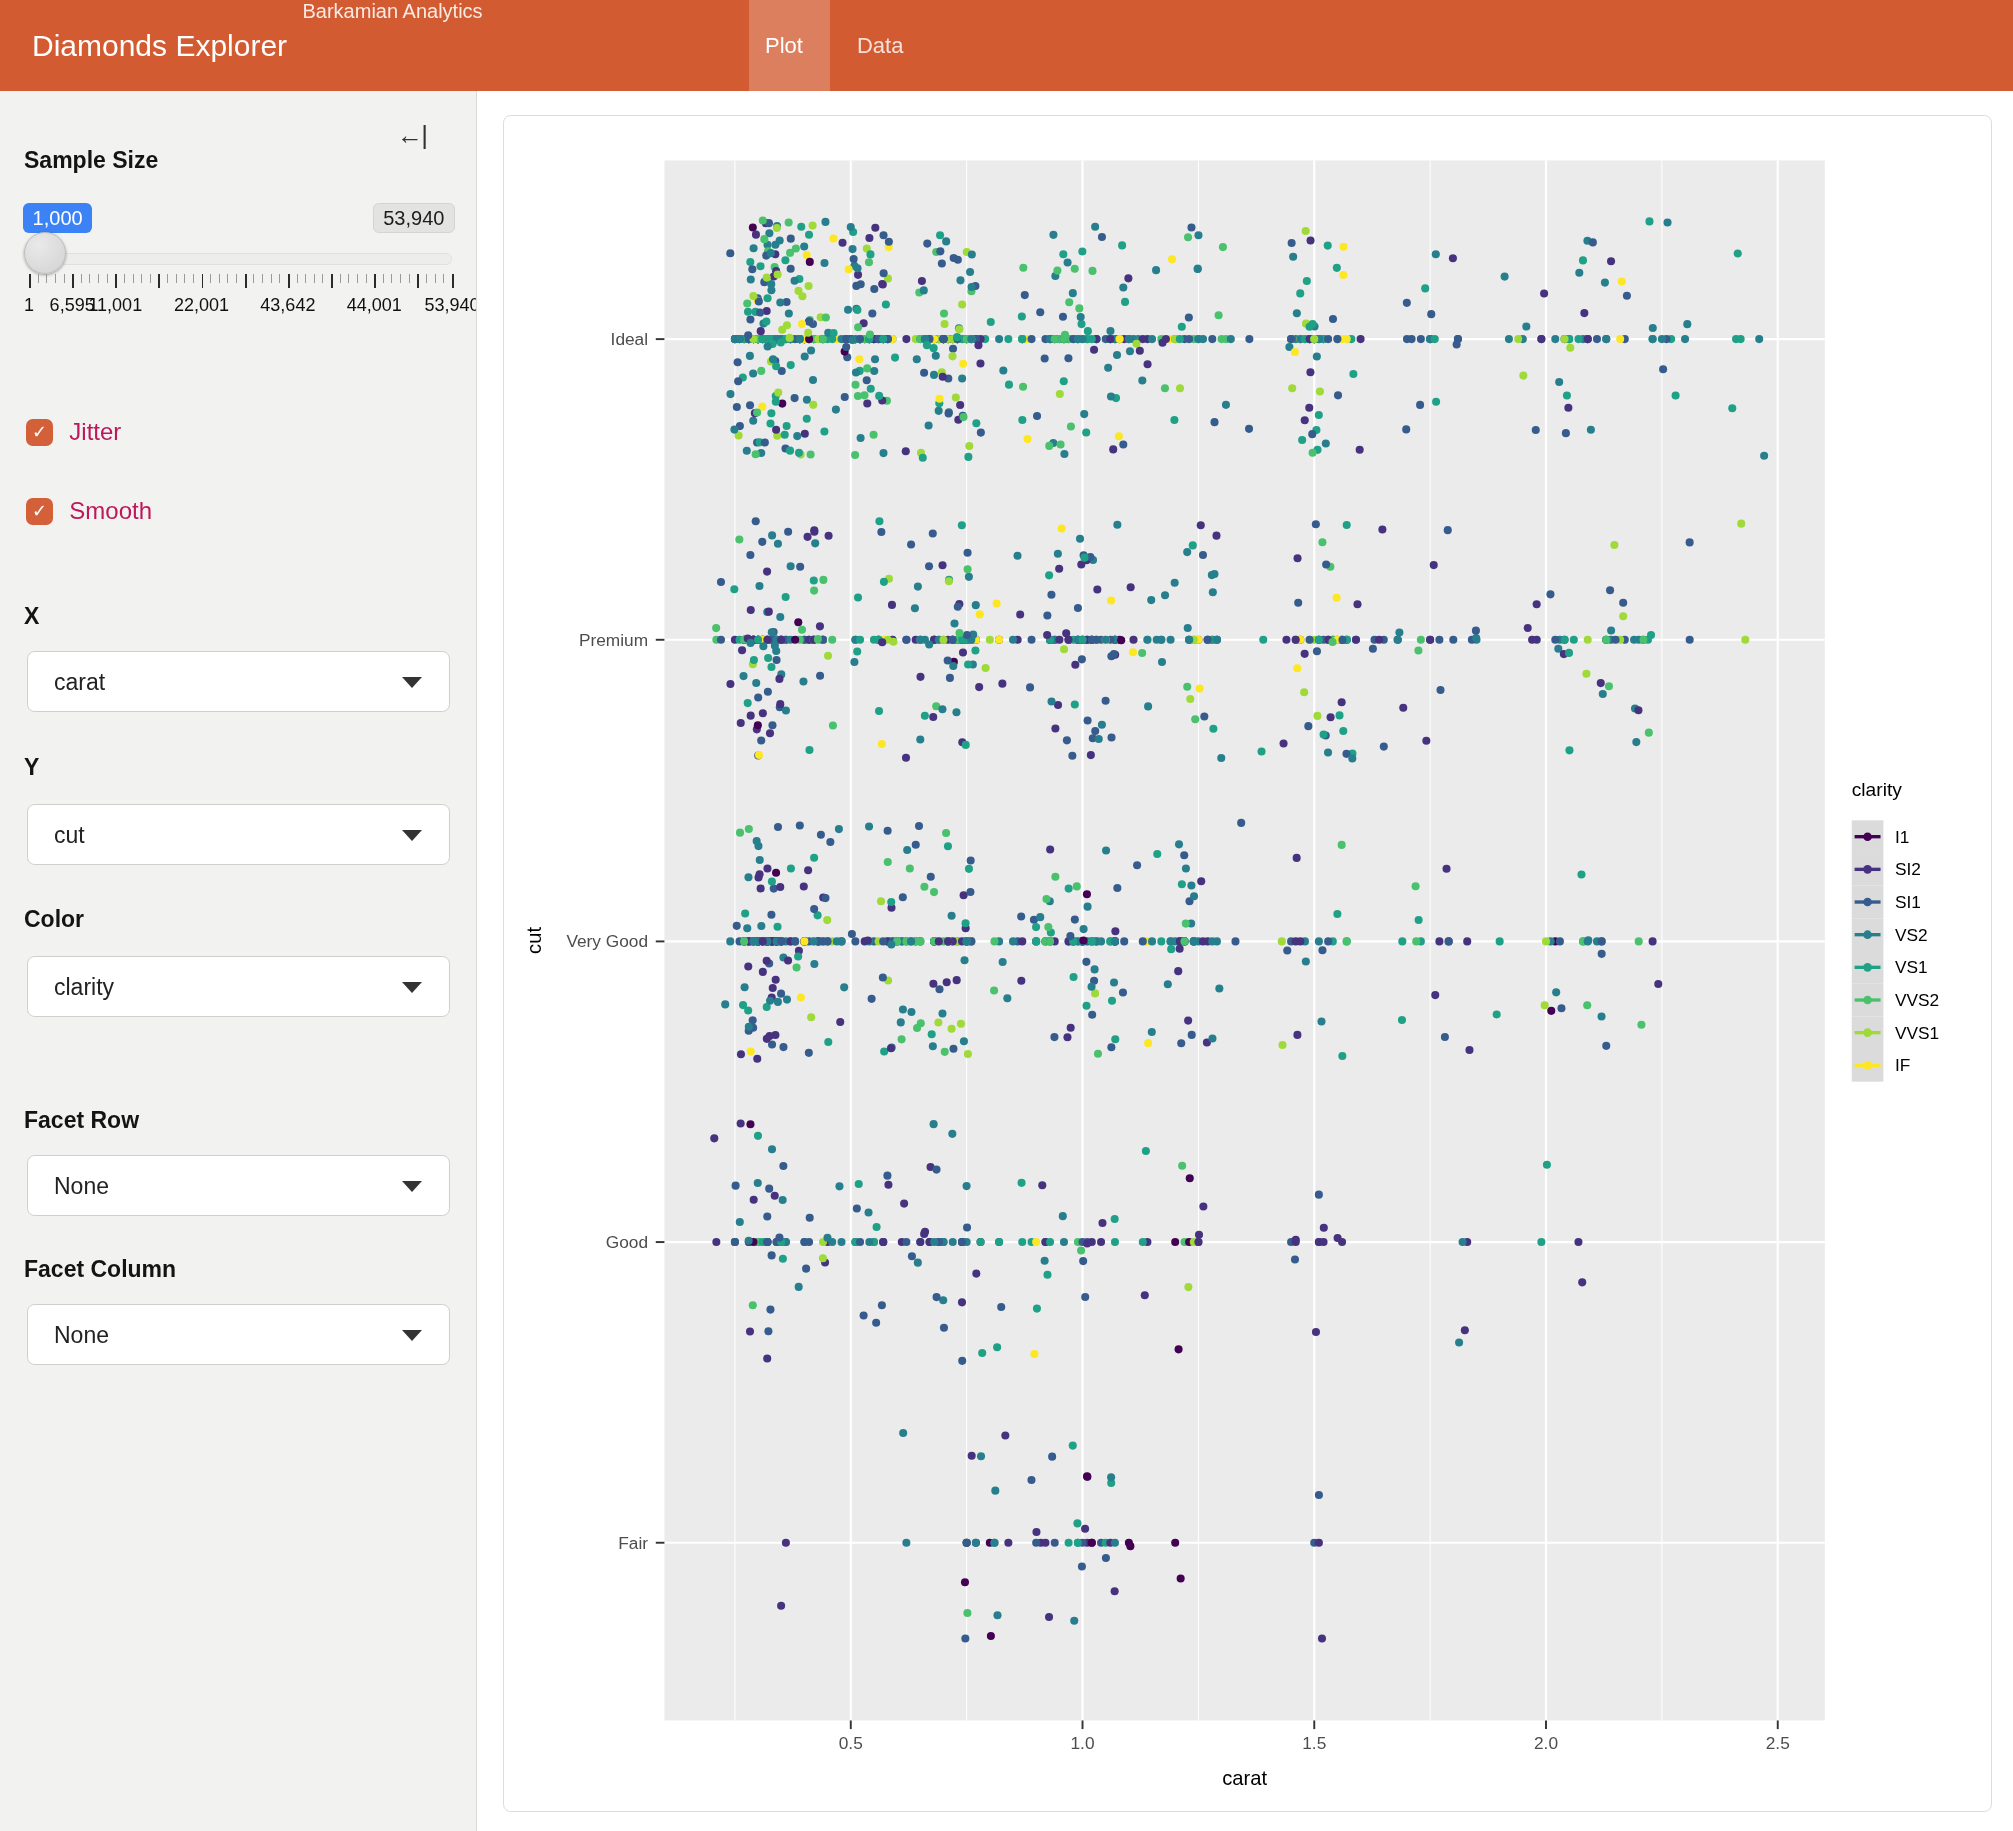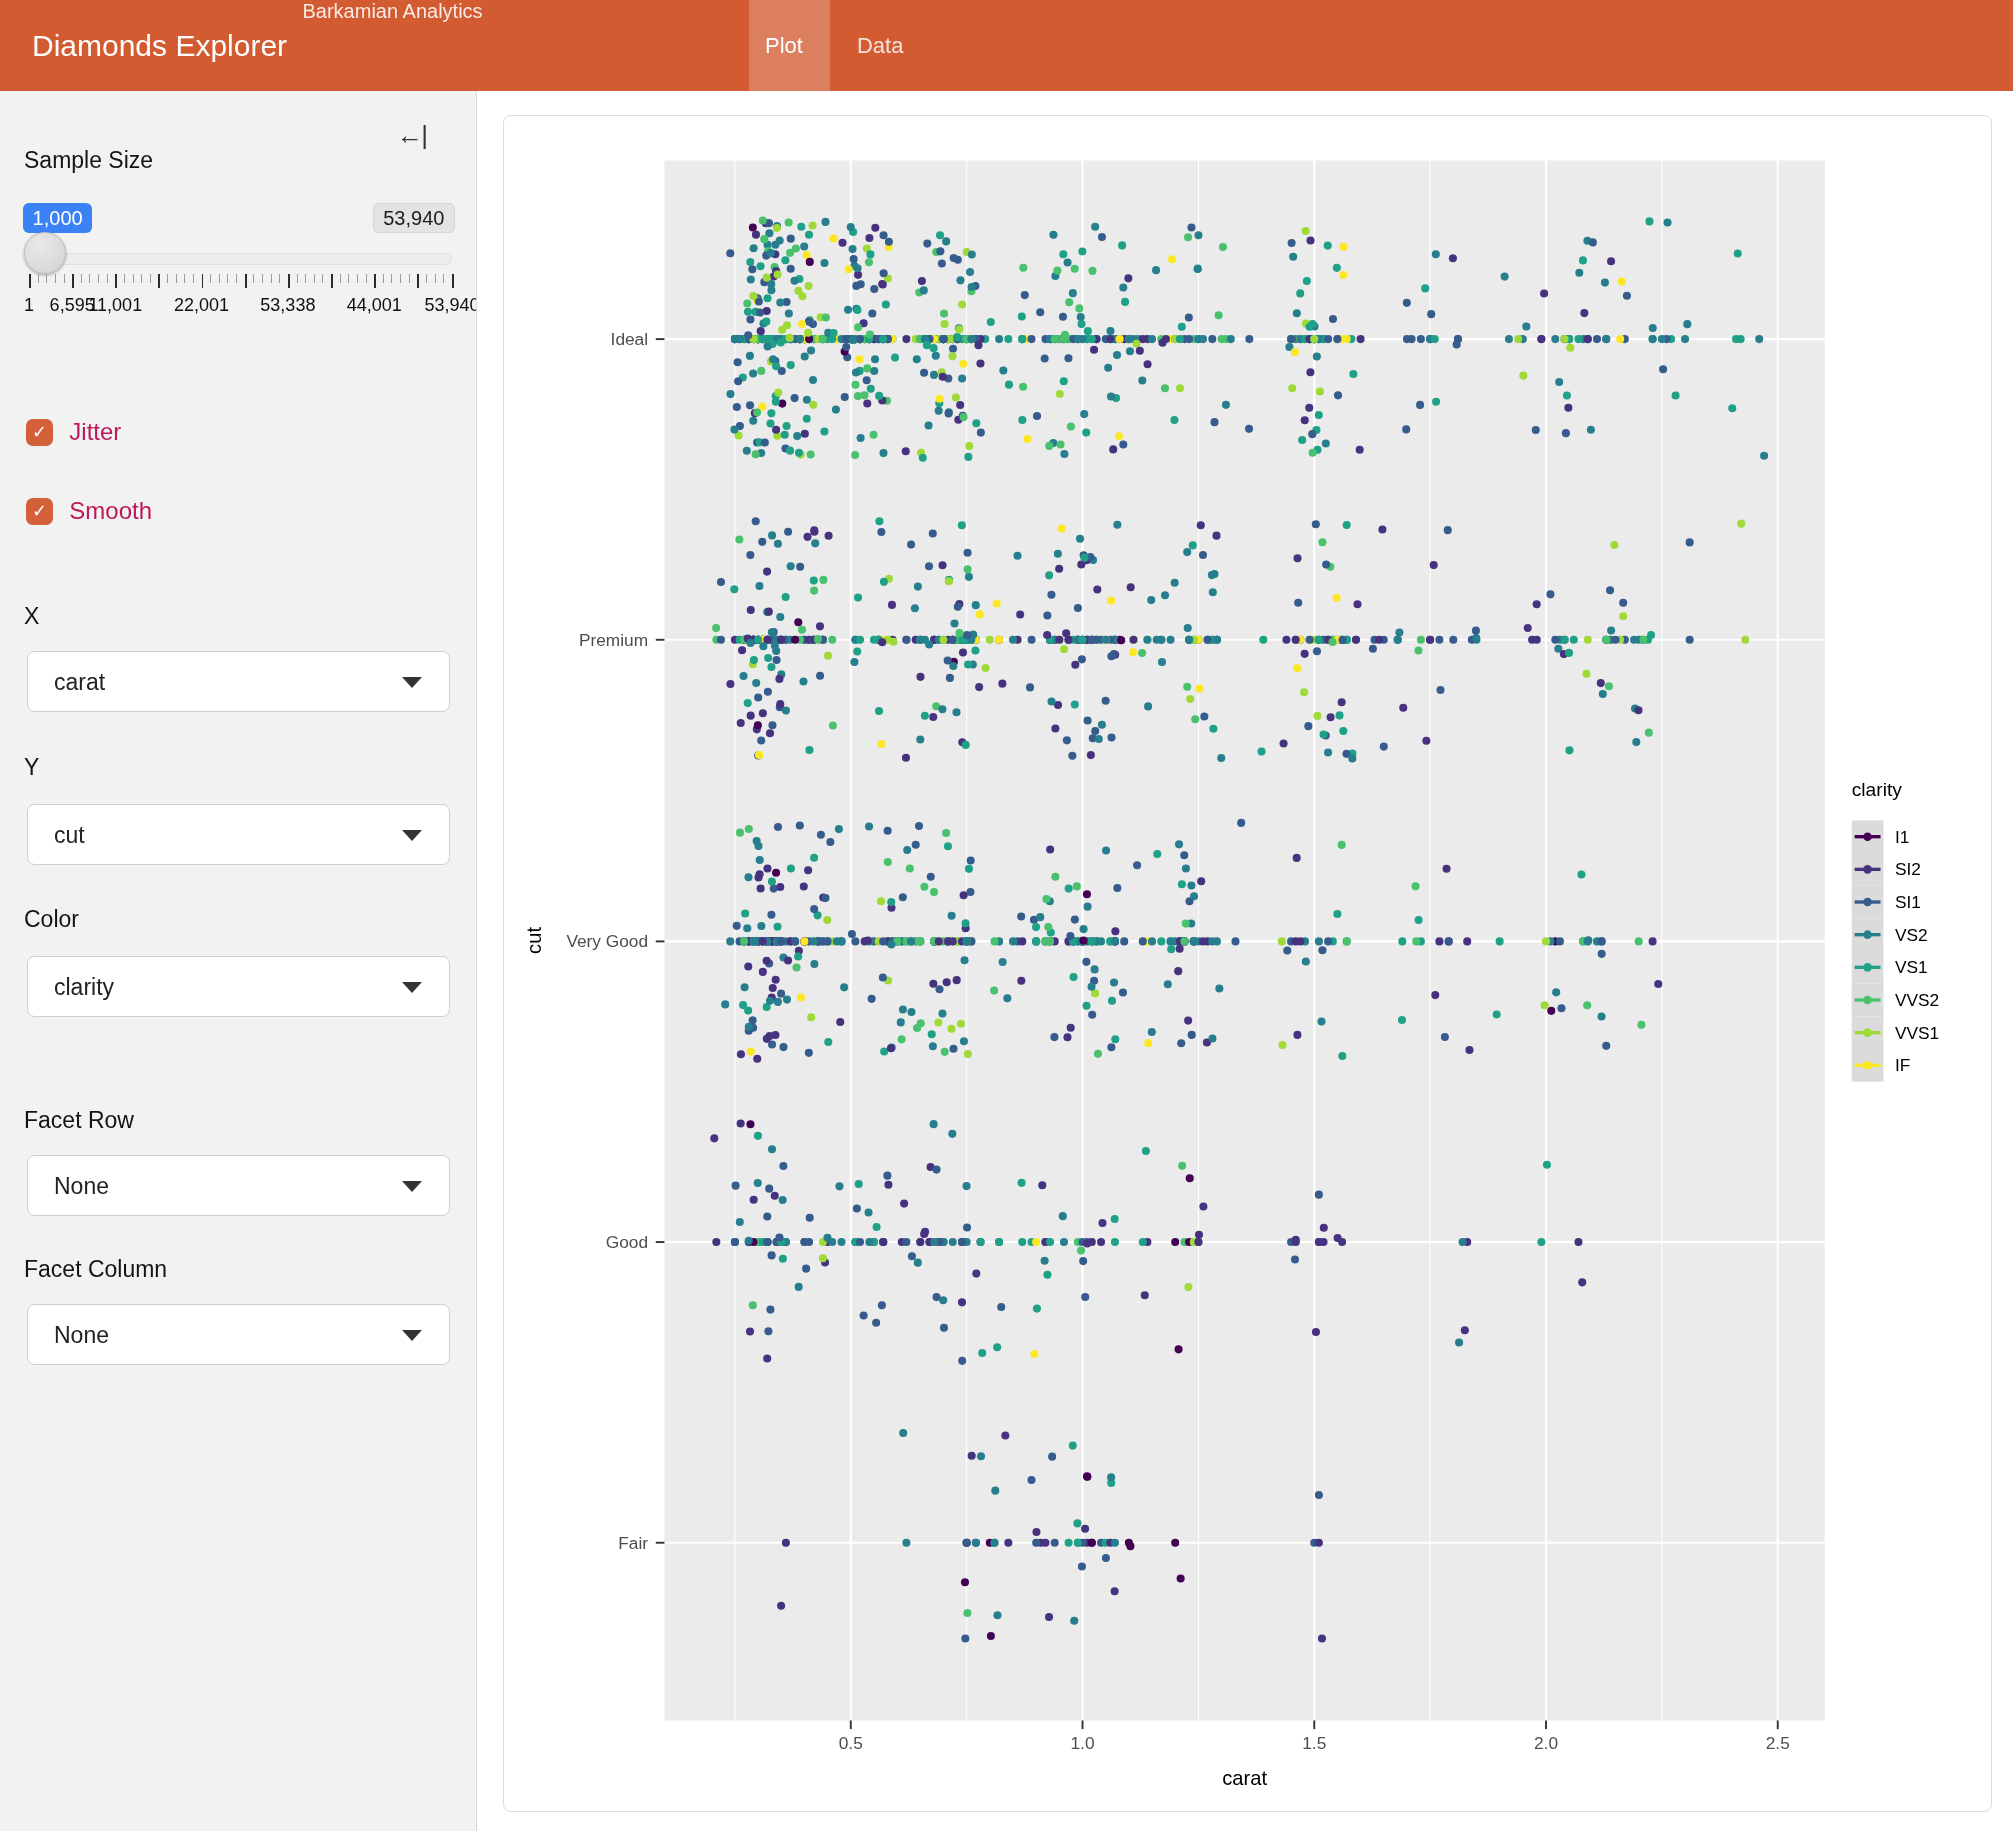--- a/index.html
+++ b/index.html
@@ -15,21 +15,21 @@
   .nav-tabs{position:absolute;left:749px;top:0;height:91px;display:flex;}
   .nav-tab{height:91px;padding:0 27px;display:flex;align-items:center;
            font-size:22px;color:rgba(255,255,255,0.82);cursor:pointer;}
   .nav-tab.active{background:rgba(255,255,255,0.22);color:#ffffff;padding-left:16px;}
 
   
   .sidebar{position:absolute;left:0;top:91px;width:477px;height:1740px;
            background:#f2f2f0;border-right:1px solid #d9d9d6;overflow:hidden;}
   .collapse-btn{position:absolute;top:29px;right:50px;font-size:26px;color:#333;
                 letter-spacing:-1.9px;cursor:pointer;user-select:none;}
-  .ctl-label{position:absolute;left:24px;font-size:23px;font-weight:400;color:#141414;}
+  .ctl-label{position:absolute;left:24px;font-size:23px;font-weight:700;color:#141414;}
 
   
   .chip{position:absolute;top:112px;height:30px;border-radius:5.8px;font-size:20px;
         display:flex;align-items:center;padding:0 9.6px;}
   .chip-from{left:23px;background:#3b82f6;color:#ffffff;}
   .chip-max{right:21px;background:#e3e3e1;color:#1c1c1c;border:1px solid #d4d4d2;}
   .slider-track{position:absolute;left:29px;top:162px;width:423px;height:11.5px;
                 background:#ededeb;border:1px solid #e0e0de;border-radius:5.8px;cursor:pointer;}
   .slider-fill{position:absolute;left:29px;top:162px;width:17.3px;height:11.5px;
                background:#5b82bb;border-radius:5.8px 0 0 5.8px;}
@@ -147,21 +147,21 @@
         <div class="sg-tick major" style="left: 51%; height: 14.4px;"></div>
         <div class="sg-tick major" style="left: 61.2%; height: 14.4px;"></div>
         <div class="sg-tick major" style="left: 71.4%; height: 14.4px;"></div>
         <div class="sg-tick major" style="left: 81.6%; height: 14.4px;"></div>
         <div class="sg-tick major" style="left: 91.8%; height: 14.4px;"></div>
         <div class="sg-tick major" style="left: 100%; height: 14.4px;"></div>
         <span class="sg-label" style="left: 0%;">1</span>
         <span class="sg-label" style="left: 10.2%;">6,595</span>
         <span class="sg-label" style="left: 20.4%;">11,001</span>
         <span class="sg-label" style="left: 40.8%;">22,001</span>
-        <span class="sg-label" style="left: 61.2%;">53,338</span>
+        <span class="sg-label" style="left: 61.2%;">43,642</span>
         <span class="sg-label" style="left: 81.6%;">44,001</span>
         <span class="sg-label" style="left: 100%;">53,940</span>
       </div>
 
     <div class="check-row" style="top:327px;">
       <span class="checkbox">✓</span>
       <span class="check-label">Jitter</span>
     </div>
     <div class="check-row" style="top:406px;">
       <span class="checkbox">✓</span>

